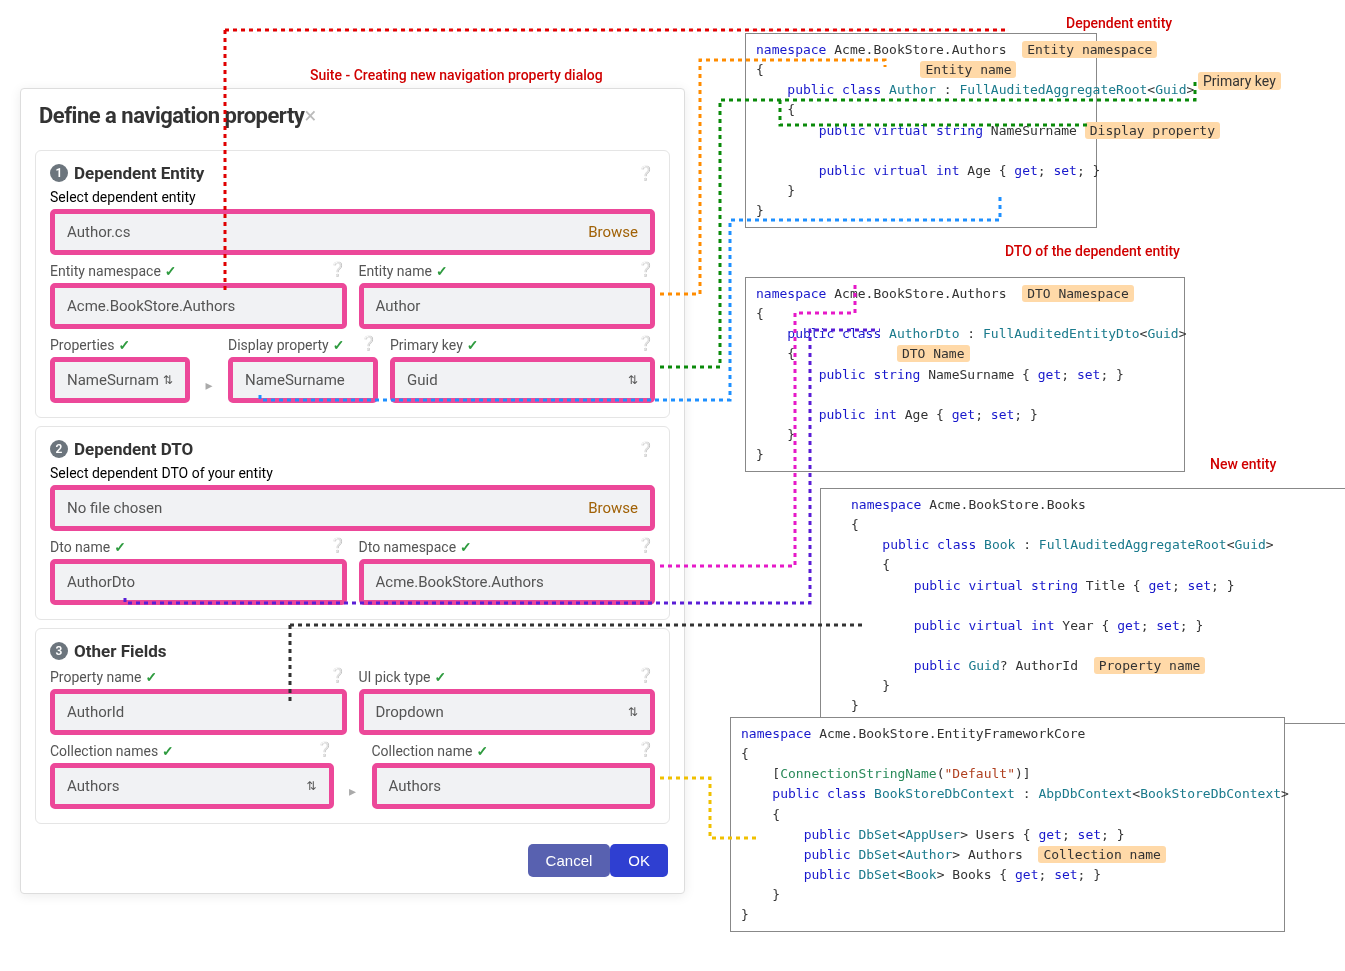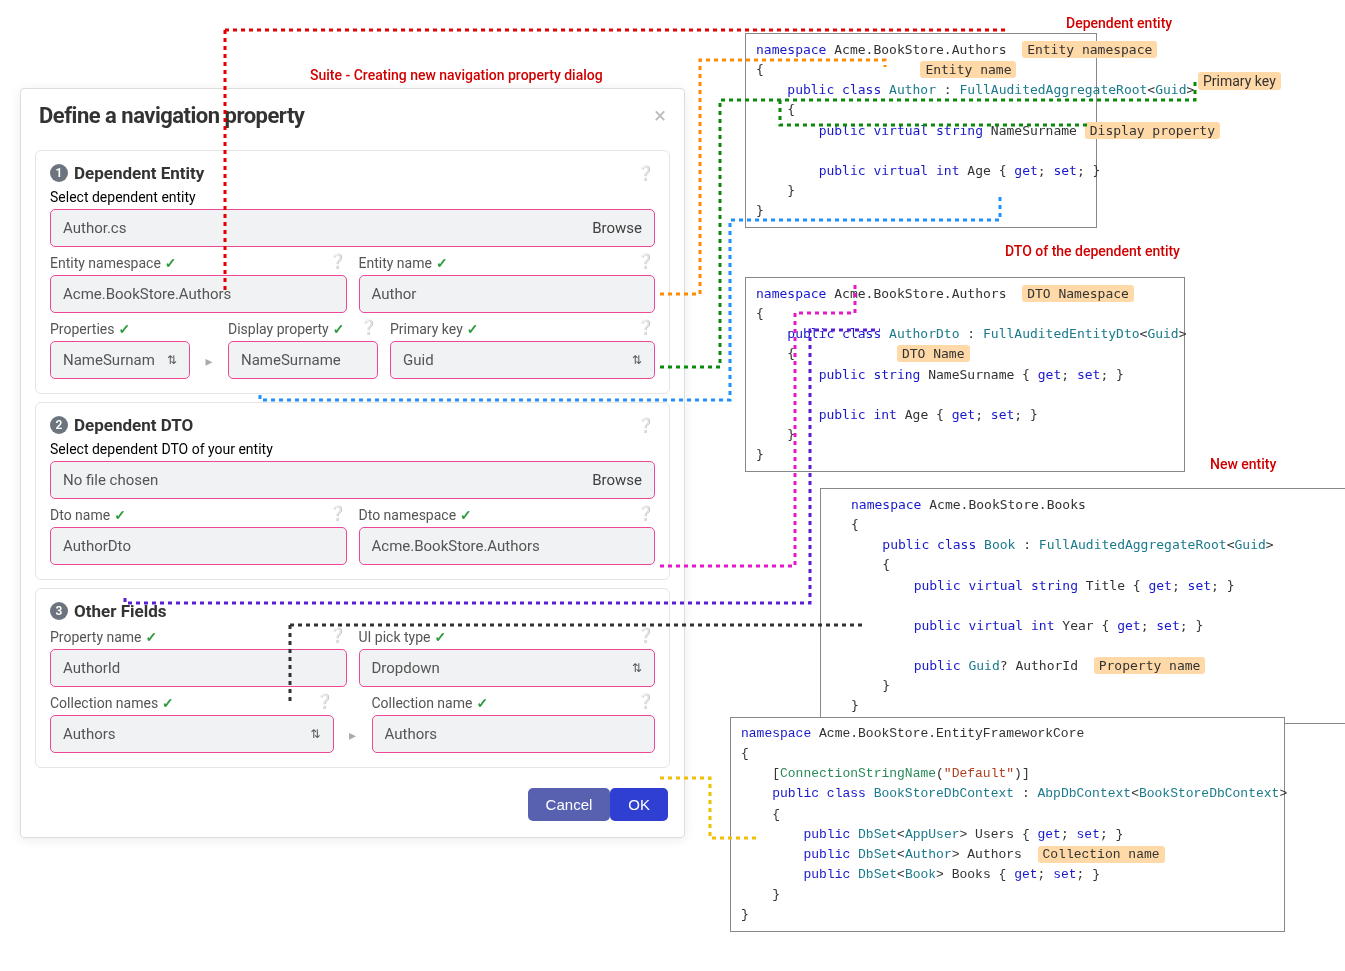--- a/index.html
+++ b/index.html
@@ -17,21 +17,21 @@
     position: absolute;
     left: 20px; top: 88px;
     width: 665px;
     border: 1px solid #ddd;
     border-radius: 4px;
     background: #fff;
     box-shadow: 0 2px 12px rgba(0,0,0,.08);
   }
   .dialog-header {
     padding: 14px 18px;
-    display: flex; justify-content: space-between; align-items: center;
+    display: flex; align-items: center;
   }
   .dialog-title { font-size: 22px; font-weight: 700; letter-spacing: -.5px; }
   .close-x { font-size: 22px; color: #bbb; cursor: pointer; }
   .section {
     border: 1px solid #e5e5e5;
     border-radius: 6px;
     margin: 8px 14px;
     padding: 12px 14px 14px;
     background: #fff;
   }
@@ -42,28 +42,28 @@
     width: 18px; height: 18px; border-radius: 50%;
     background: #6c757d; color: #fff; font-size: 12px; font-weight: 600;
   }
   .help { color: #888; font-size: 14px; cursor: pointer; }
   .sub-label { color: #000000; font-size: 14px; margin: 6px 0 4px; }
   .label { color: #555; font-size: 14px; margin: 8px 0 4px; display:flex; align-items:center; gap:4px;}
   .check { color: #2e9b3f; font-weight: bold; }
   .input, .select, .file {
     width: 100%;
     background: #f1f2f4;
-    border: 1px solid #ec4899;
+    border: 5px solid #ec4899;
     border-radius: 5px;
     padding: 9px 12px;
     font-size: 15px;
     color: #555;
     display:flex; align-items:center; justify-content:space-between;
   }
-  .file .browse { color: #404040; }
+  .file .browse { color: #a16207; }
   .row { display: flex; gap: 12px; align-items: flex-end; }
   .col { flex: 1; }
   .col-sm { flex: 0 0 140px; }
   .col-arrow { flex: 0 0 14px; display:flex; align-items:center; justify-content:center; color:#aaa; padding-bottom:10px;}
   .caret { color:#555; font-size:12px;}
   .just-sp { justify-content: space-between;}
   .footer { display:flex; justify-content:flex-end; gap:0; padding: 12px 16px 16px; }
   .btn { padding: 8px 18px; border-radius: 5px; font-size:15px; cursor:pointer; border:none; color:#fff;}
   .btn-cancel { background:#5861b0; }
   .btn-ok { background:#2f3fd1; }
@@ -325,21 +325,21 @@
     <span class="kw">public class</span> <span class="type">Book</span> : <span class="type">FullAuditedAggregateRoot</span>&lt;<span class="type">Guid</span>&gt;
     {
         <span class="kw">public virtual string</span> <span>Title</span> { <span class="kw">get</span>; <span class="kw">set</span>; }
 
         <span class="kw">public virtual int</span> <span>Year</span> { <span class="kw">get</span>; <span class="kw">set</span>; }
 
         <span class="kw">public</span> <span class="type">Guid</span>? <span>AuthorId</span>  <span class="hl">Property name</span>
     }
 }</div>
 
-<div class="codebox" style="left:730px; top:717px; width:555px;font-family:Liberation Mono, monospace;"><span class="kw">namespace</span> <span>Acme.BookStore.EntityFrameworkCore</span>
+<div class="codebox" style="left:730px; top:717px; width:555px;"><span class="kw">namespace</span> <span>Acme.BookStore.EntityFrameworkCore</span>
 {
     [<span class="attr">ConnectionStringName</span>(<span class="str">"Default"</span>)]
     <span class="kw">public class</span> <span class="type">BookStoreDbContext</span> : <span class="type">AbpDbContext</span>&lt;<span class="type">BookStoreDbContext</span>&gt;
     {
         <span class="kw">public</span> <span class="type">DbSet</span>&lt;<span class="type">AppUser</span>&gt; <span>Users</span> { <span class="kw">get</span>; <span class="kw">set</span>; }
         <span class="kw">public</span> <span class="type">DbSet</span>&lt;<span class="type">Author</span>&gt; <span>Authors</span>  <span class="hl">Collection name</span>
         <span class="kw">public</span> <span class="type">DbSet</span>&lt;<span class="type">Book</span>&gt; <span>Books</span> { <span class="kw">get</span>; <span class="kw">set</span>; }
     }
 }</div>
 

